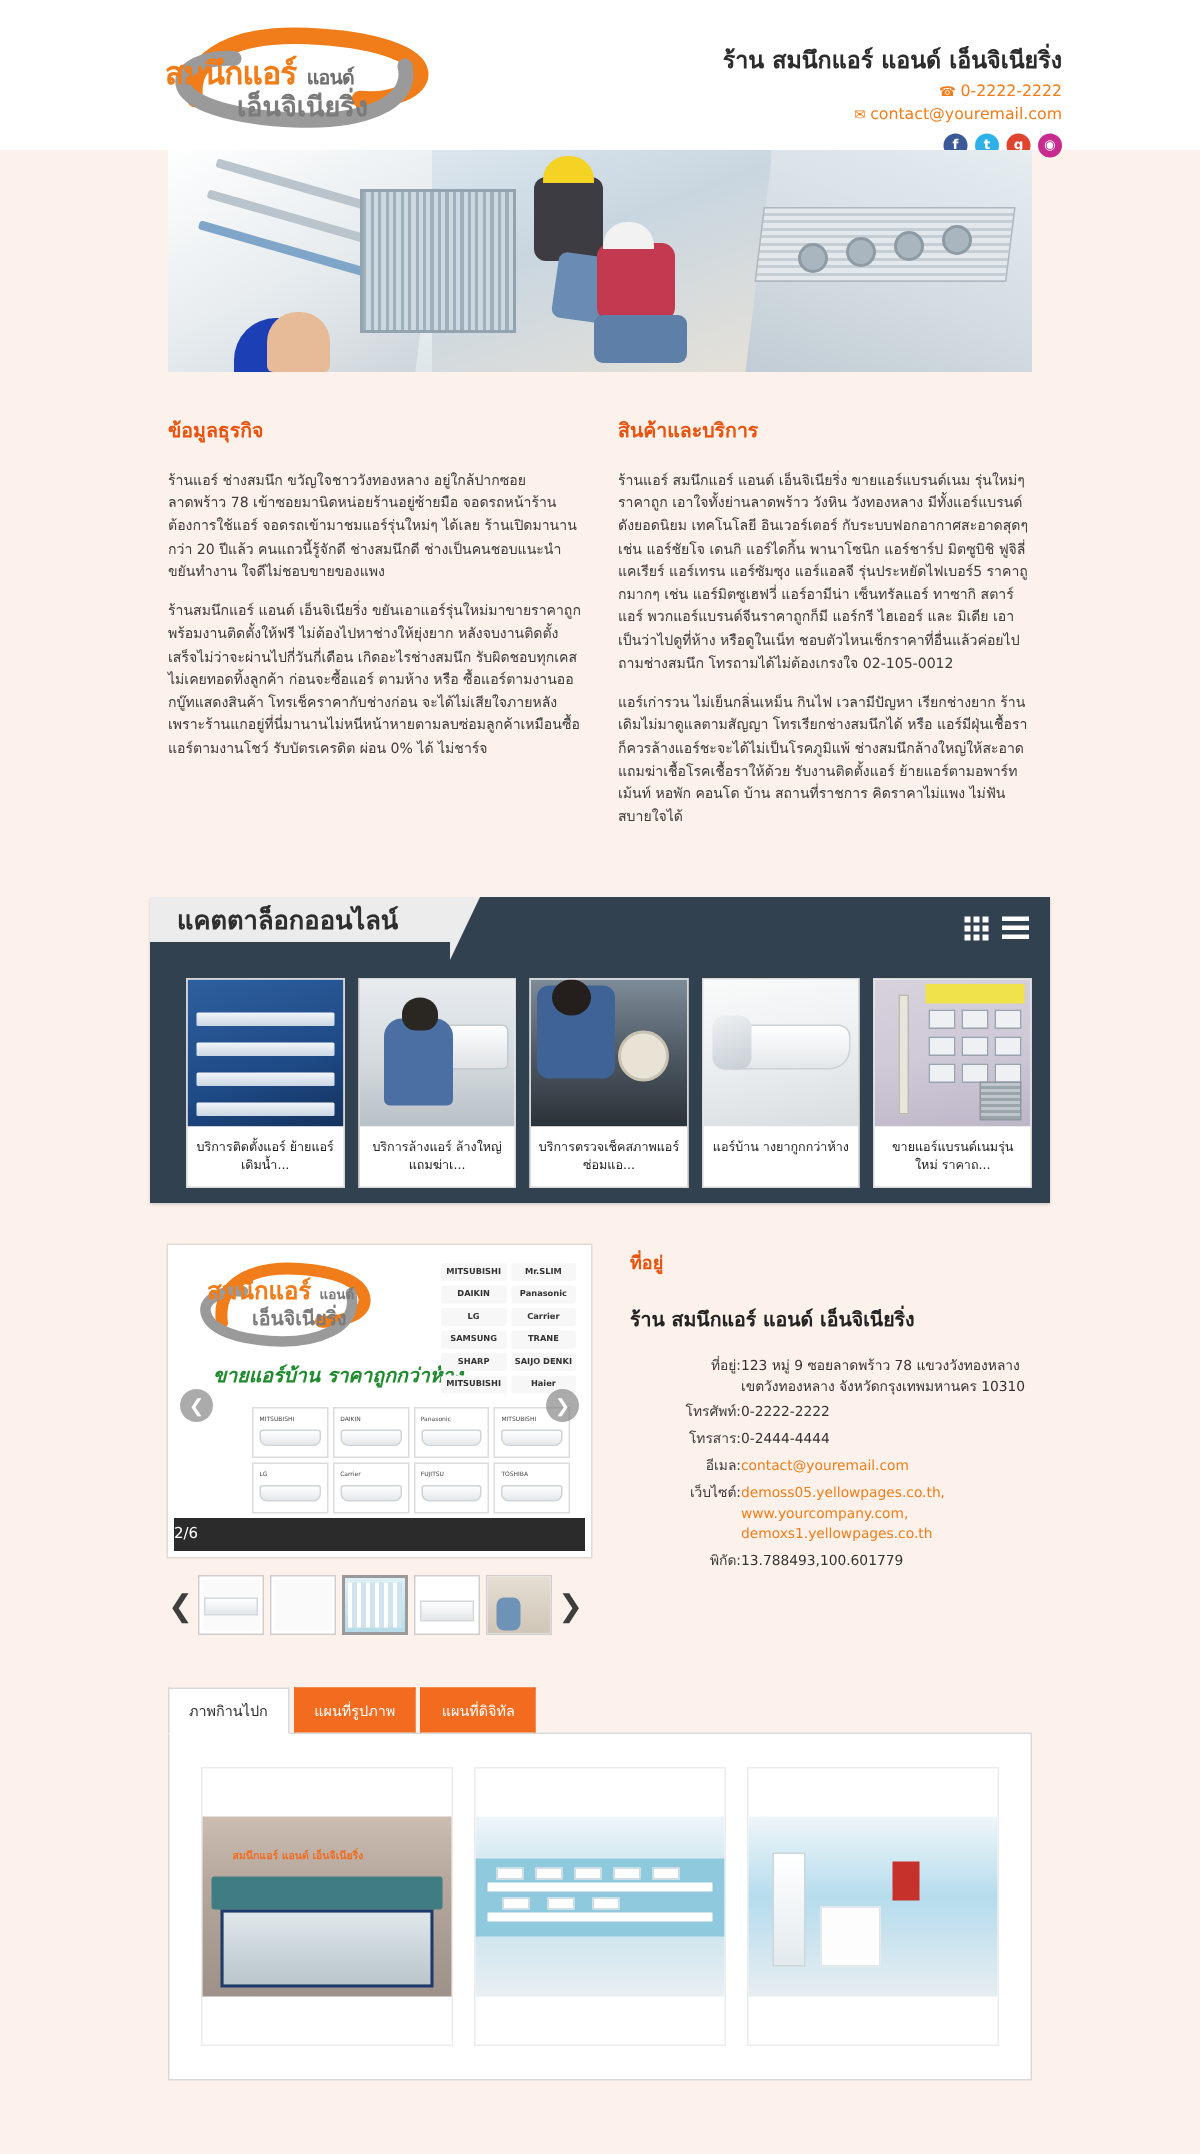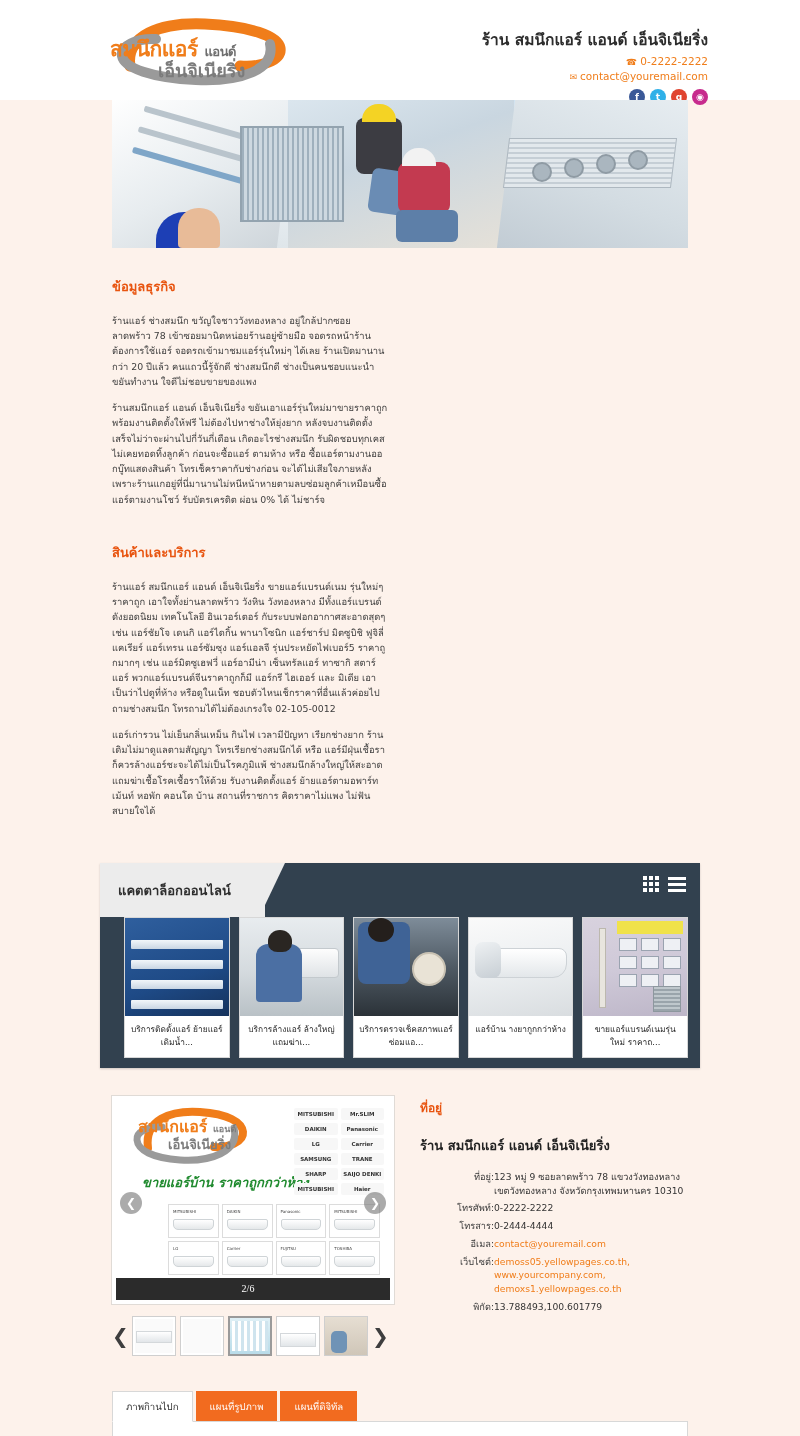--- a/index.html
+++ b/index.html
@@ -118,21 +118,21 @@
   }
   .hero-outdoor {
     position: absolute; left: 128px; top: 26px; width: 104px; height: 96px;
     background: repeating-linear-gradient(90deg,#9fb0bd 0 2px,#cdd8e0 2px 5px);
     border: 2px solid #93a3af;
   }
 
   
   .info-cols {
     width: 800px; padding: 28px 112px 0 112px;
-    display: flex; gap: 24px; flex-direction: column;
+    display: flex; gap: 24px;
   }
   .info-col { width: 276px; }
   .col-head {
     font-size: 13px; font-weight: bold; color: #e8540f; margin-bottom: 16px;
   }
   .col-para {
     font-size: 9.4px; color: #3d3d3d; line-height: 1.62;
     text-align: left; margin-bottom: 11px;
   }
 
@@ -141,22 +141,22 @@
   .catalog {
     width: 600px; background: #32414f; position: relative;
     box-shadow: 0 1px 2px rgba(0,0,0,.18);
   }
   .catalog-tabbar {
     height: 42px; background: #32414f; position: relative;
     display: flex; align-items: center; justify-content: flex-end;
     padding-right: 14px;
   }
   .catalog-tab {
-    position: absolute; left: 0; top: 0; height: 54px;
-    background: #ececec; color: #2e2e2e; font-size: 13px; font-weight: bold;
+    position: absolute; left: 0; top: 0; height: 30px;
+    background: #ececec; color: #2e2e2e; font-size: 17px; font-weight: bold;
     display: flex; align-items: center; padding: 0 34px 0 18px;
   }
   .catalog-tab::after {
     content: ""; position: absolute; right: -20px; top: 0;
     border-left: 20px solid #ececec;
     border-bottom: 42px solid transparent;
   }
   .view-icons { display: flex; gap: 9px; align-items: center; }
   .icon-grid { display: grid; grid-template-columns: repeat(3,4px);
     grid-template-rows: repeat(3,4px); gap: 2px; }
@@ -265,21 +265,21 @@
   .car-arrow {
     position: absolute; top: 92px; width: 22px; height: 22px; border-radius: 50%;
     background: rgba(120,120,120,.62); color: #fff; display: flex;
     align-items: center; justify-content: center; font-size: 12px; cursor: pointer;
   }
   .car-arrow.left { left: 4px; }
   .car-arrow.right { right: 4px; }
   .car-bar {
     position: absolute; left: 0; right: 0; bottom: 0; height: 22px; background: #2b2b2b;
     color: #fff; font-size: 10px; display: flex; align-items: center;
-    justify-content: center; padding-right: 10px; font-family: Liberation Serif, serif;
+    justify-content: flex-start; padding-right: 10px;
   }
   .thumbs { display: flex; align-items: center; gap: 4px; margin-top: 12px; }
   .thumb-arrow { font-size: 20px; color: #3e3e3e; cursor: pointer; width: 16px; text-align: center; }
   .thumb {
     width: 44px; height: 40px; border: 1px solid #cfcfcf; background: #fff;
     position: relative; overflow: hidden; cursor: pointer;
   }
   .thumb.sel { border: 2px solid #9a9a9a; }
   .t-strip { position: absolute; left: 3px; right: 3px; top: 14px; height: 12px;
     background: linear-gradient(180deg,#fff,#e2e6e9); border: 1px solid #d4d8db; }

